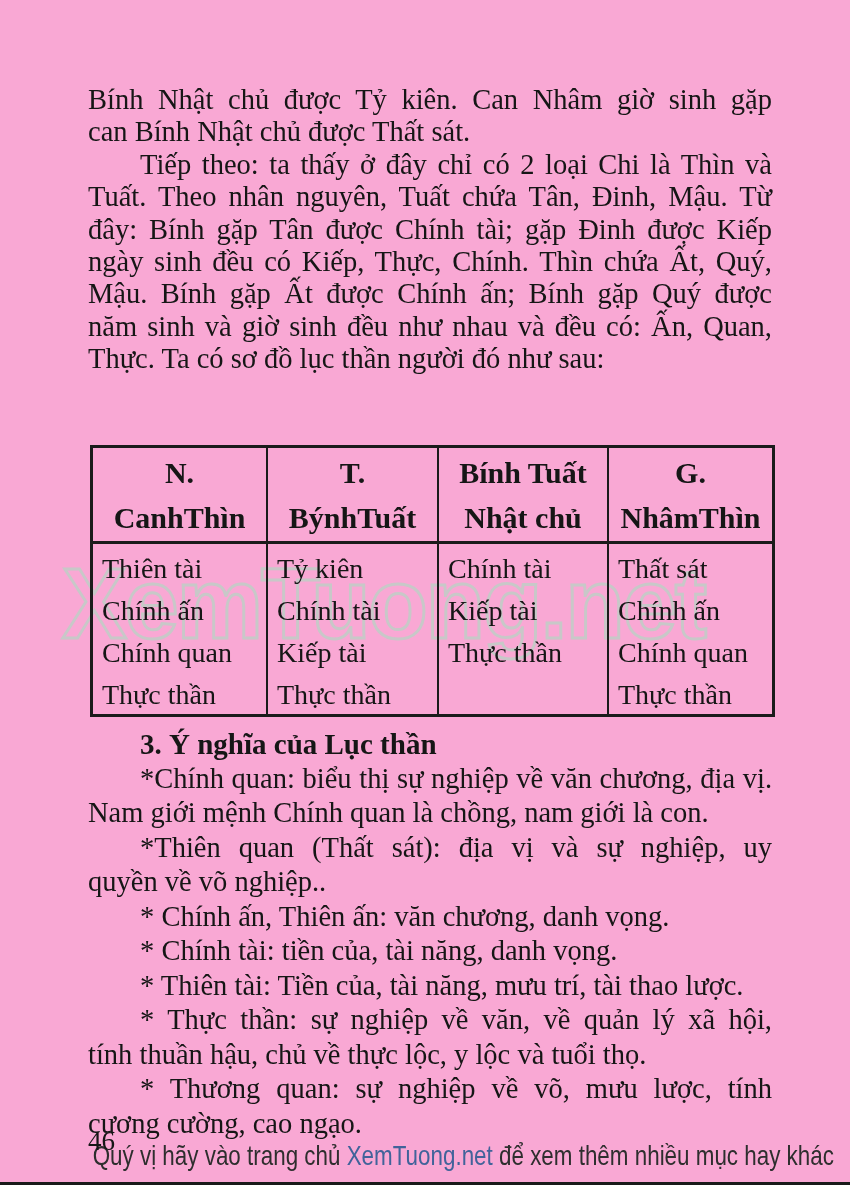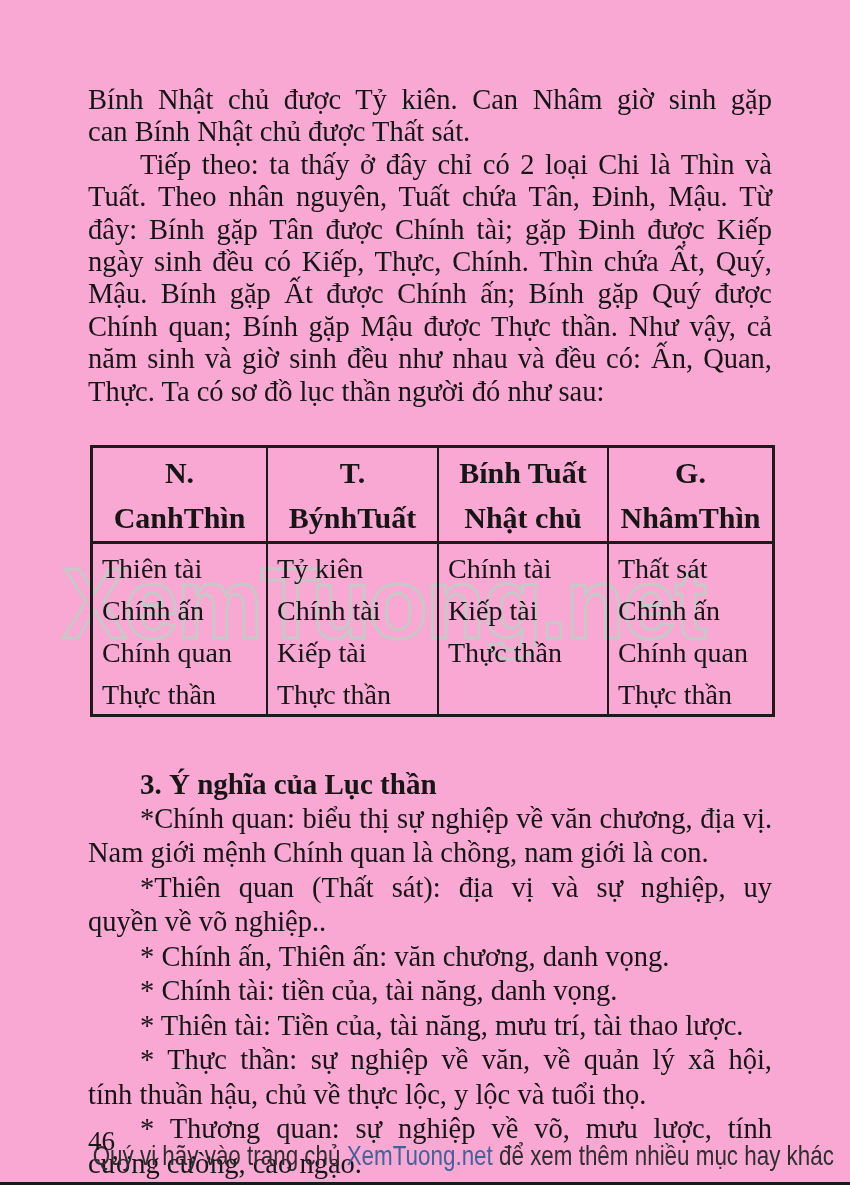--- a/index.html
+++ b/index.html
@@ -29,21 +29,21 @@
   .last{border-right:none !important;}
   
   .wm{
     position:absolute;left:62px;top:546px;z-index:1;
     font-family:"Liberation Sans","DejaVu Sans",sans-serif;
     font-weight:bold;font-size:100px;letter-spacing:-2px;white-space:nowrap;
     color:transparent;-webkit-text-stroke:3px #c8c8c8;
     transform:scaleX(0.97);transform-origin:left center;
   }
   
-  .meanings{position:absolute;left:88px;top:727px;width:684px;font-size:28.5px;line-height:34.5px;z-index:2;margin-top:40px;}
+  .meanings{position:absolute;left:88px;top:727px;width:684px;font-size:28.5px;line-height:34.5px;z-index:2;}
   .heading{font-weight:bold;font-size:29px;padding-left:52px;}
   .it{}
   
   .pgnum{position:absolute;left:88px;top:1126px;font-size:27px;z-index:3;}
   .footer{
     position:absolute;left:0;right:0;top:1140px;text-align:center;z-index:2;
     font-family:Liberation Sans, sans-serif;font-size:28px;color:#2e2e2e;
   }
   .narrow{display:inline-block;transform:scaleX(0.8);transform-origin:center;white-space:nowrap;}
   .brand{color:#41639a;}
@@ -55,21 +55,20 @@
 <div class="page">
 
   <div class="intro">
     <div class="ln j">Bính Nhật chủ được Tỷ kiên. Can Nhâm giờ sinh gặp</div>
     <div class="ln">can Bính Nhật chủ được Thất sát.</div>
     <div class="ln j ind">Tiếp theo: ta thấy ở đây chỉ có 2 loại Chi là Thìn và</div>
     <div class="ln j">Tuất. Theo nhân nguyên, Tuất chứa Tân, Đinh, Mậu. Từ</div>
     <div class="ln j">đây: Bính gặp Tân được Chính tài; gặp Đinh được Kiếp</div>
     <div class="ln j">ngày sinh đều có Kiếp, Thực, Chính. Thìn chứa Ất, Quý,</div>
     <div class="ln j">Mậu. Bính gặp Ất được Chính ấn; Bính gặp Quý được</div>
-    <div class="ln j">Chính quan; Bính gặp Mậu được Thực thần. Như vậy, cả</div>
     <div class="ln j">năm sinh và giờ sinh đều như nhau và đều có: Ấn, Quan,</div>
     <div class="ln">Thực. Ta có sơ đồ lục thần người đó như sau:</div>
   </div>
 
   <div class="wm">XemTuong.net</div>
 
   <div class="tbl">
     <div class="th">
       <span>N.</span>
       <span>CanhThìn</span>

